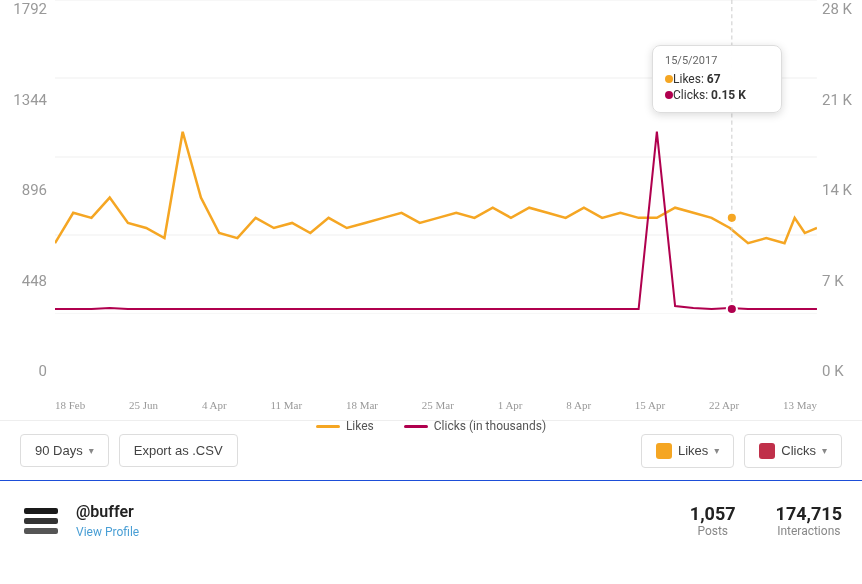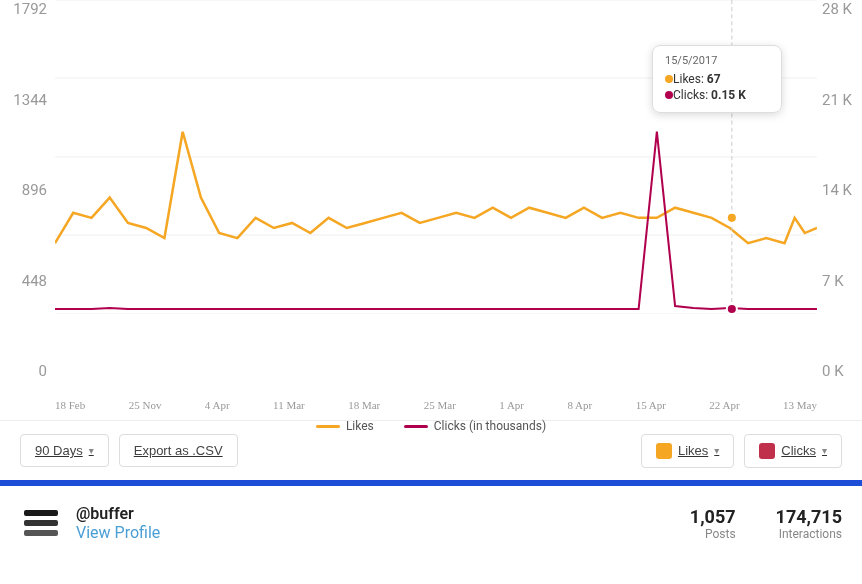--- a/index.html
+++ b/index.html
@@ -141,21 +141,20 @@
 
     
     .controls-bar {
       height: 60px;
       display: flex;
       align-items: center;
       padding: 12px 20px;
       border-top: 1px solid #eee;
       background: #fff;
       gap: 10px;
-      text-decoration: underline;
     }
 
     .controls-left {
       display: flex;
       gap: 10px;
       flex: 1;
     }
 
     .controls-right {
       display: flex;
@@ -198,21 +197,21 @@
       font-size: 10px;
       color: #888;
     }
 
     
     .profile-bar {
       height: 80px;
       display: flex;
       align-items: center;
       padding: 0 20px;
-      border-top: 6px solid #1d4ed8;
+      border-top: 1px solid #1d4ed8;
       background: #fff;
     }
 
     .profile-icon {
       width: 42px;
       height: 42px;
       margin-right: 14px;
       flex-shrink: 0;
     }
 
@@ -220,21 +219,21 @@
       flex: 1;
     }
 
     .profile-name {
       font-size: 16px;
       font-weight: 600;
       color: #222;
     }
 
     .profile-link {
-      font-size: 16px;
+      font-size: 12px;
       color: #4a9fd5;
       text-decoration: none;
       cursor: pointer;
     }
 
     .profile-stats {
       display: flex;
       gap: 40px;
       margin-left: auto;
     }
@@ -245,21 +244,20 @@
 
     .stat-value {
       font-size: 18px;
       font-weight: 700;
       color: #222;
     }
 
     .stat-label {
       font-size: 12px;
       color: #888;
-      text-align: right;
     }
 
     
     .grid-line {
       stroke: #f0f0f0;
       stroke-width: 1;
     }
   </style>
 </head>
 <body>
@@ -386,21 +384,21 @@
 
     <line x1="668" y1="0" x2="668" y2="310" stroke="#ccc" stroke-width="1" stroke-dasharray="4,3"></line>
 
     <circle cx="668" cy="215" r="5" fill="#f5a623" stroke="#fff" stroke-width="2"></circle>
 
     <circle cx="668" cy="305" r="5" fill="#b0004e" stroke="#fff" stroke-width="2"></circle>
   </svg>
 
   <div class="x-axis">
     <span class="x-label">18 Feb</span>
-    <span class="x-label">25 Nov</span>
+    <span class="x-label">25 Jun</span>
     <span class="x-label">4 Apr</span>
     <span class="x-label">11 Mar</span>
     <span class="x-label">18 Mar</span>
     <span class="x-label">25 Mar</span>
     <span class="x-label">1 Apr</span>
     <span class="x-label">8 Apr</span>
     <span class="x-label">15 Apr</span>
     <span class="x-label">22 Apr</span>
     <span class="x-label">13 May</span>
   </div>

